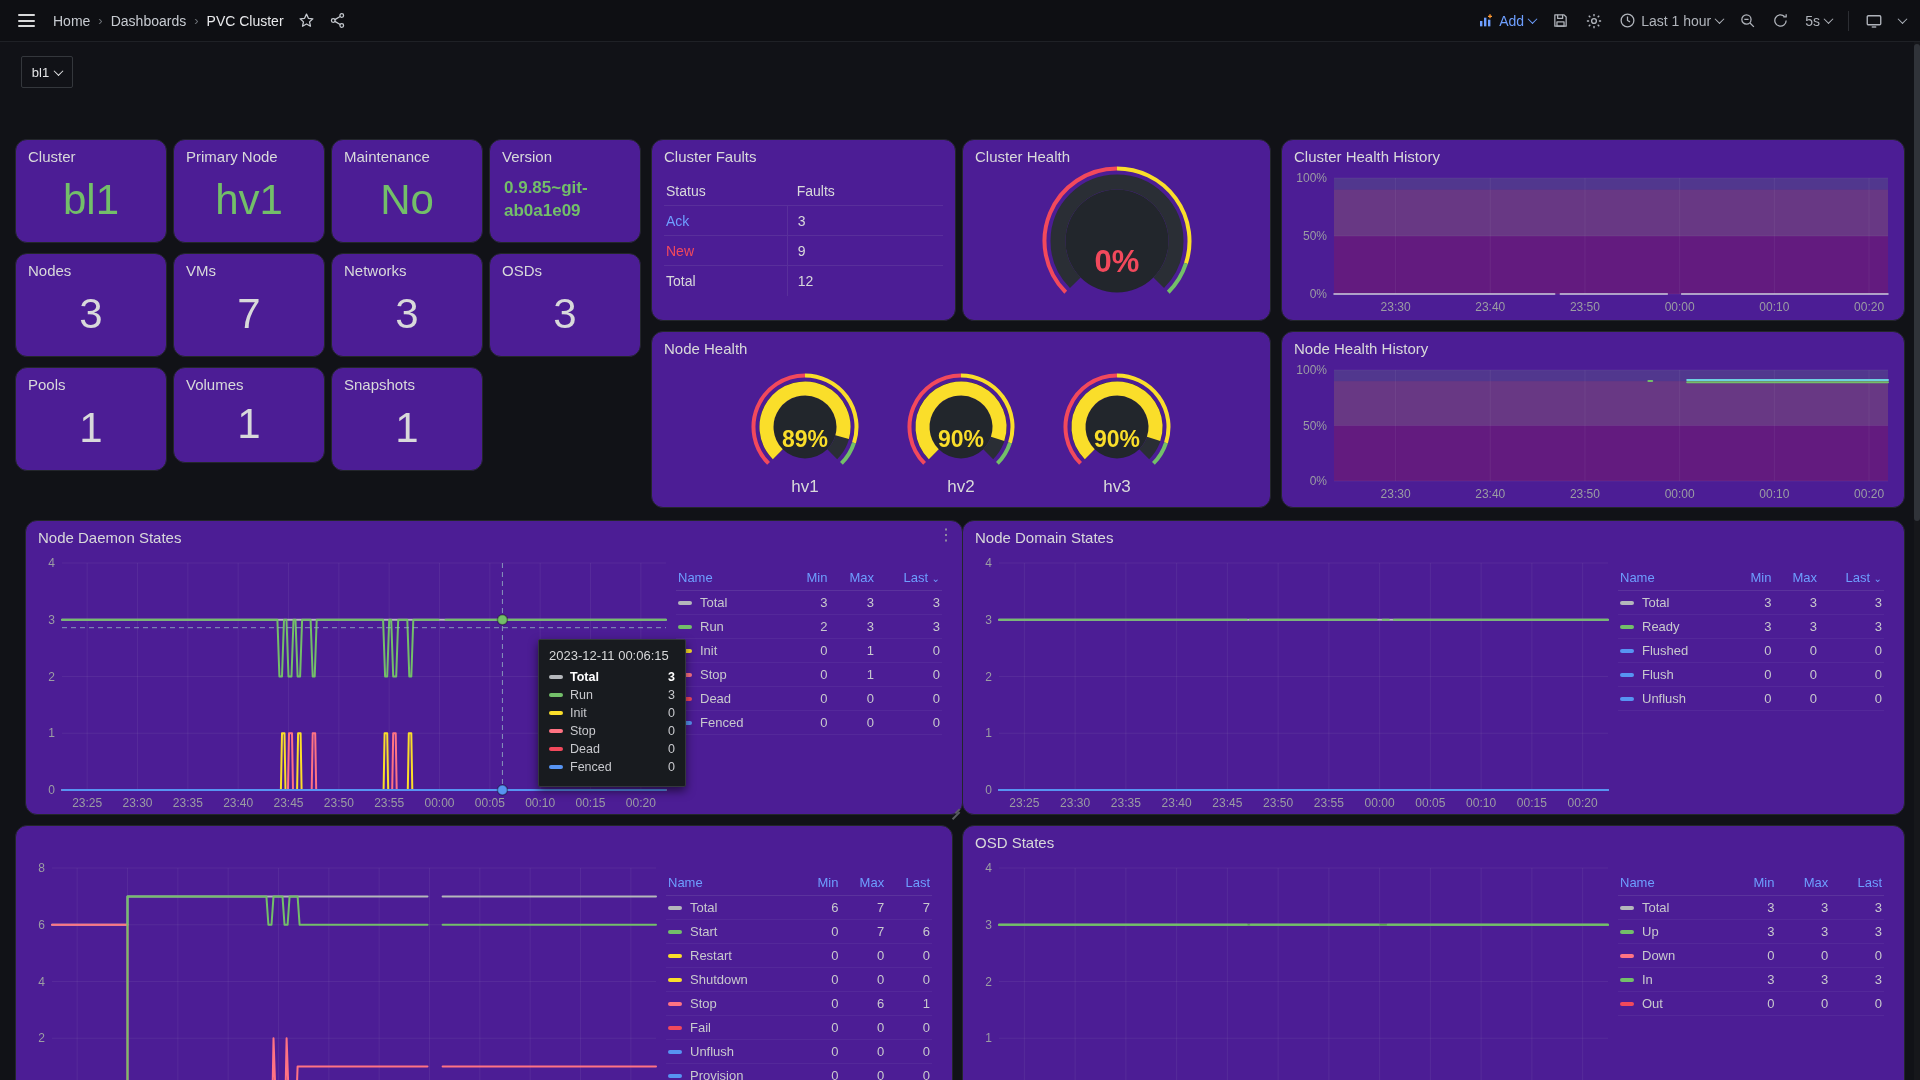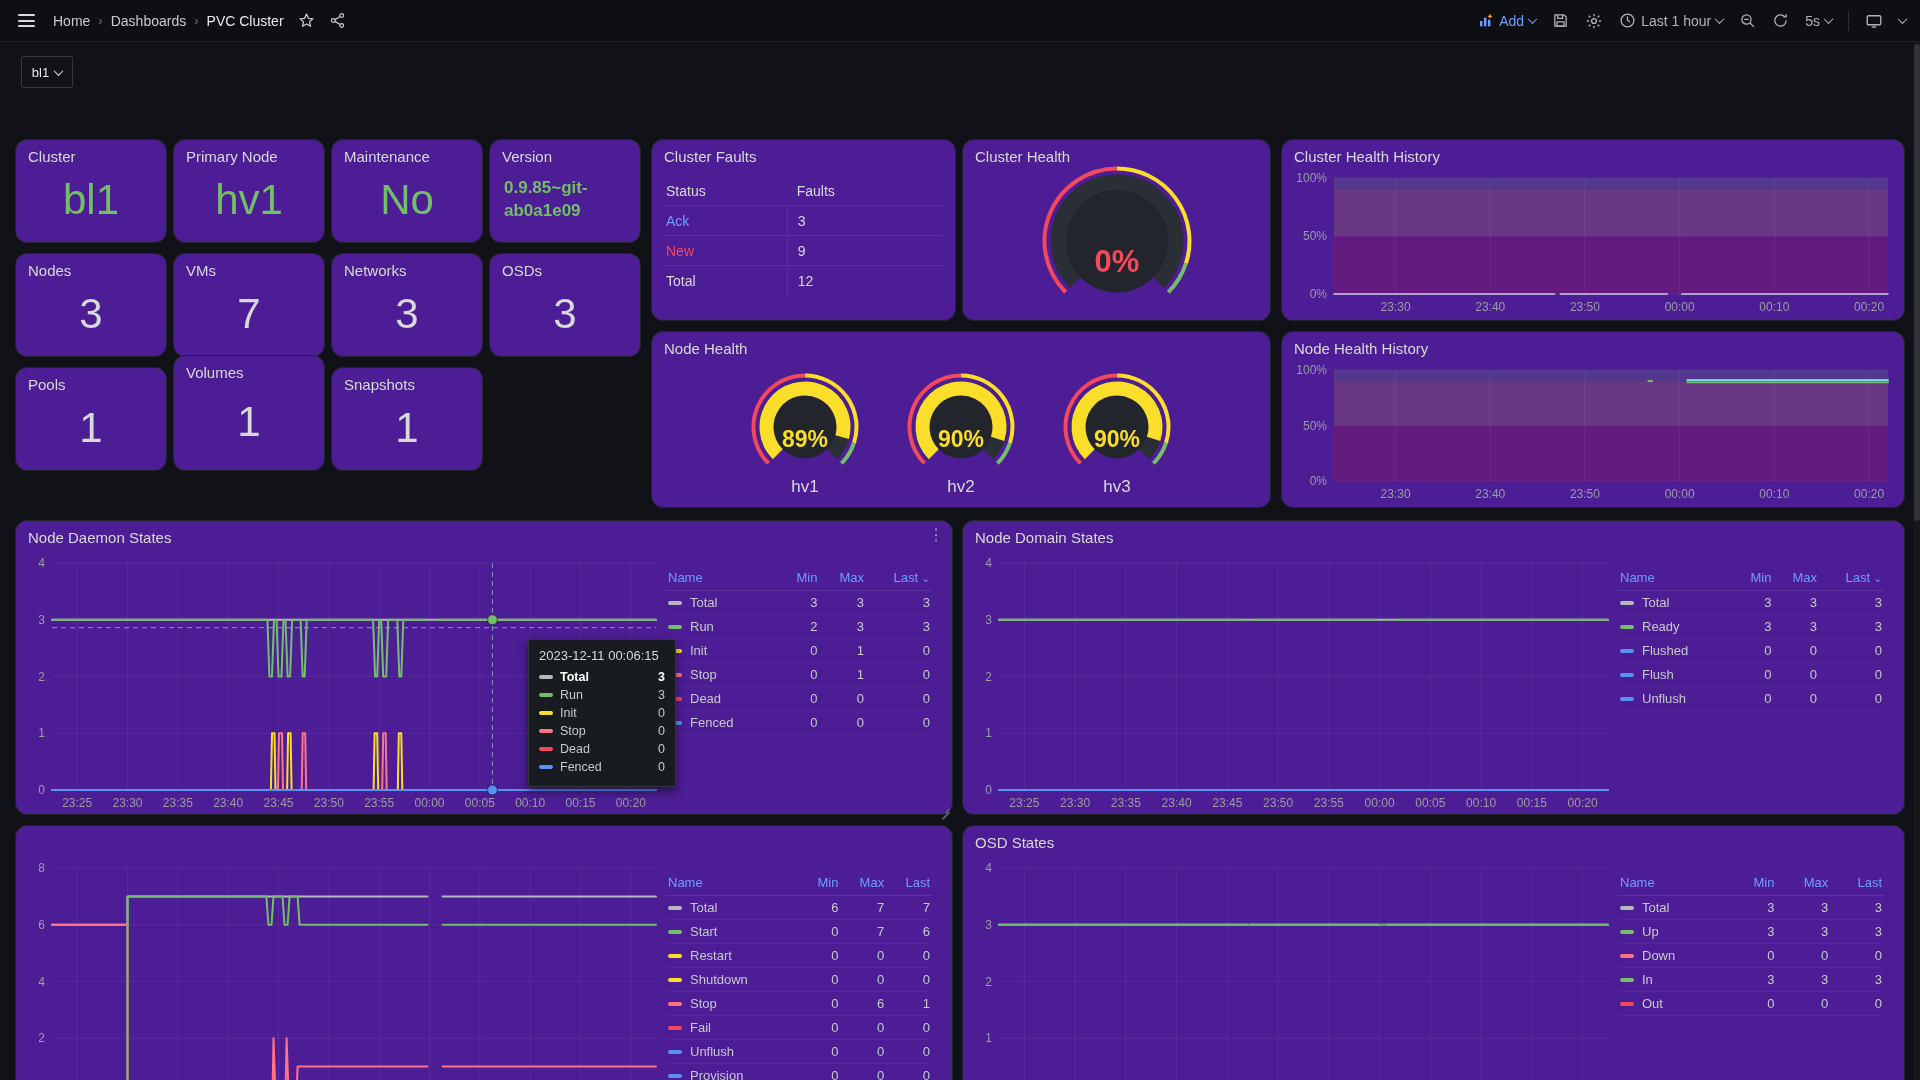--- a/index.html
+++ b/index.html
@@ -225,21 +225,21 @@
       <div class="stat-value-wrap">
           <span class="stat-value" style="color: rgb(216, 217, 218);">3</span>
         </div>
     </div>
     <div class="panel stat" style="left:15px;top:325px;width:152px;height:104px">
       <div class="panel-title">Pools</div>
       <div class="stat-value-wrap">
           <span class="stat-value" style="color: rgb(216, 217, 218);">1</span>
         </div>
     </div>
-    <div class="panel stat" style="left:173px;top:313px;width:152px;height:116px">
+    <div class="panel stat" style="left:173px;top:325px;width:152px;height:96px">
       <div class="panel-title">Volumes</div>
       <div class="stat-value-wrap">
           <span class="stat-value" style="color: rgb(216, 217, 218);">1</span>
         </div>
     </div>
     <div class="panel stat" style="left:331px;top:325px;width:152px;height:104px">
       <div class="panel-title">Snapshots</div>
       <div class="stat-value-wrap">
           <span class="stat-value" style="color: rgb(216, 217, 218);">1</span>
         </div>
@@ -380,21 +380,21 @@
               <text x="486.3589743589743" y="138" text-anchor="middle" font-size="12" fill="#9b9da3">00:10</text>
               <line x1="581.0598290598291" y1="10" x2="581.0598290598291" y2="121" stroke="rgba(204,204,220,0.08)"></line>
               <text x="581.0598290598291" y="138" text-anchor="middle" font-size="12" fill="#9b9da3">00:20</text>
               <path d=" M 360.4 21.1 L 364.2 21.1" fill="none" stroke="#73BF69" stroke-width="2" stroke-linejoin="round" stroke-linecap="round"></path>
               <path d=" M 399.2 22.2 L 600.0 22.2" fill="none" stroke="#73BF69" stroke-width="2" stroke-linejoin="round" stroke-linecap="round"></path>
               <path d=" M 399.2 20.0 L 600.0 20.0" fill="none" stroke="#6ED0E0" stroke-width="2" stroke-linejoin="round" stroke-linecap="round"></path>
             </svg></div>
       </div>
     </div>
 
-    <div class="panel" style="left:15px;top:478px;width:938px;height:295px">
+    <div class="panel" style="left:25px;top:478px;width:938px;height:295px">
       <div class="panel-title">Node Daemon States</div>
       <div class="kebab">⋮</div>
       <div class="graph-body">
         <div class="chart"><svg width="646" height="259">
               <line x1="32" y1="237" x2="636" y2="237" stroke="rgba(204,204,220,0.08)"></line>
               <text x="25" y="241" text-anchor="end" font-size="12" fill="#9b9da3">0</text>
               <line x1="32" y1="180.25" x2="636" y2="180.25" stroke="rgba(204,204,220,0.08)"></line>
               <text x="25" y="184.25" text-anchor="end" font-size="12" fill="#9b9da3">1</text>
               <line x1="32" y1="123.5" x2="636" y2="123.5" stroke="rgba(204,204,220,0.08)"></line>
               <text x="25" y="127.5" text-anchor="end" font-size="12" fill="#9b9da3">2</text>

